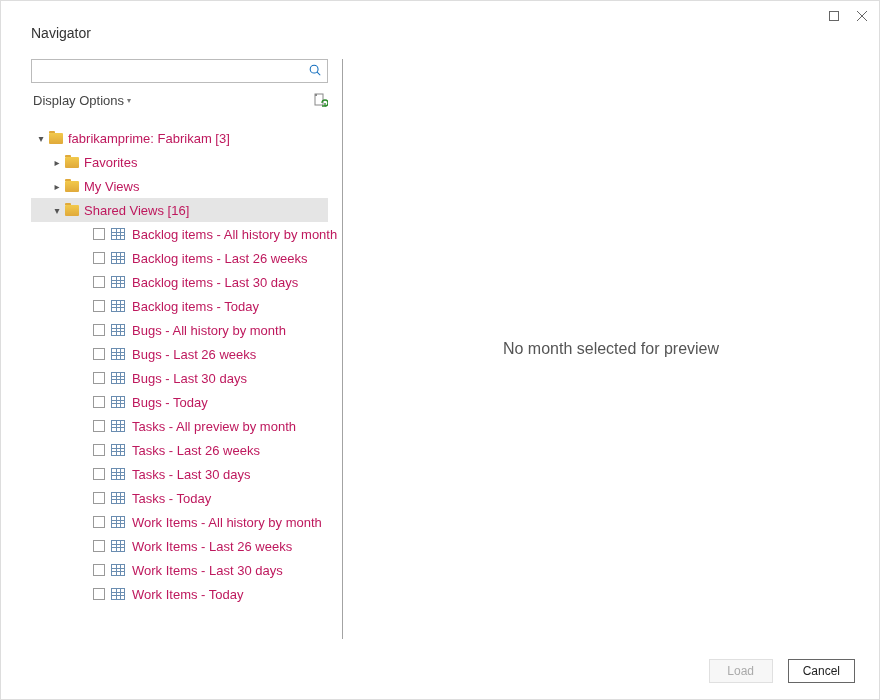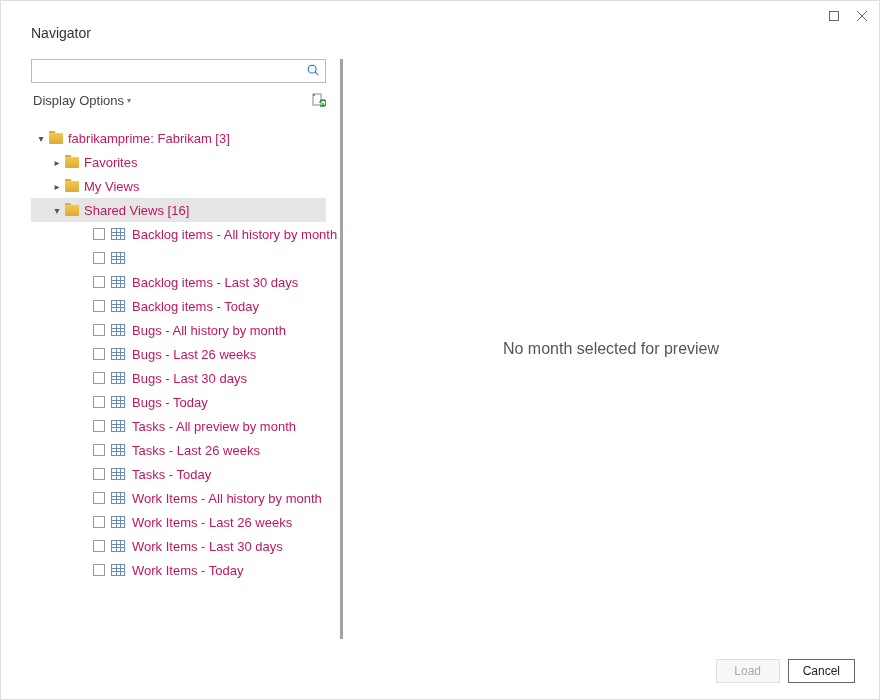--- a/index.html
+++ b/index.html
@@ -37,21 +37,21 @@
       padding: 24px 0 18px 30px;
     }
     .main {
       display: flex;
       height: 580px;
     }
     .left-panel {
       width: 342px;
       padding-left: 30px;
       padding-right: 14px;
-      border-right: 3px solid #a3a3a3;
+      border-right: 1px solid #a3a3a3;
     }
     .right-panel {
       flex: 1;
       display: flex;
       align-items: center;
       justify-content: center;
       color: #555;
       font-size: 16px;
     }
     .search-wrap {
@@ -159,21 +159,21 @@
         linear-gradient(#6a8db1,#6a8db1) 4px 0/1px 100% no-repeat,
         linear-gradient(#6a8db1,#6a8db1) 8px 0/1px 100% no-repeat,
         #fff;
     }
     .node-label { color: #be185d; }
     .footer {
       position: absolute;
       bottom: 16px;
       right: 24px;
       display: flex;
-      gap: 8px;
+      gap: 15px;
     }
     .btn {
       min-width: 64px;
       height: 24px;
       padding: 0 14px;
       font-size: 12px;
       font-family: inherit;
       border: 1px solid #ccc;
       background: #f7f7f7;
       cursor: pointer;
@@ -266,20 +266,21 @@
 
       <div id="leaf-container">
           <div class="tree-row">
             <span class="checkbox"></span>
             <span class="table-icon"></span>
             <span class="node-label">Backlog items - All history by month</span>
           </div>
           <div class="tree-row">
             <span class="checkbox"></span>
             <span class="table-icon"></span>
+            <span class="node-label">Backlog items - Last 26 weeks</span>
           </div>
           <div class="tree-row">
             <span class="checkbox"></span>
             <span class="table-icon"></span>
             <span class="node-label">Backlog items - Last 30 days</span>
           </div>
           <div class="tree-row">
             <span class="checkbox"></span>
             <span class="table-icon"></span>
             <span class="node-label">Backlog items - Today</span>
@@ -306,20 +307,25 @@
           </div>
           <div class="tree-row">
             <span class="checkbox"></span>
             <span class="table-icon"></span>
             <span class="node-label">Tasks - All preview by month</span>
           </div>
           <div class="tree-row">
             <span class="checkbox"></span>
             <span class="table-icon"></span>
             <span class="node-label">Tasks - Last 26 weeks</span>
+          </div>
+          <div class="tree-row">
+            <span class="checkbox"></span>
+            <span class="table-icon"></span>
+            <span class="node-label">Tasks - Last 30 days</span>
           </div>
           <div class="tree-row">
             <span class="checkbox"></span>
             <span class="table-icon"></span>
             <span class="node-label">Tasks - Today</span>
           </div>
           <div class="tree-row">
             <span class="checkbox"></span>
             <span class="table-icon"></span>
             <span class="node-label">Work Items - All history by month</span>

